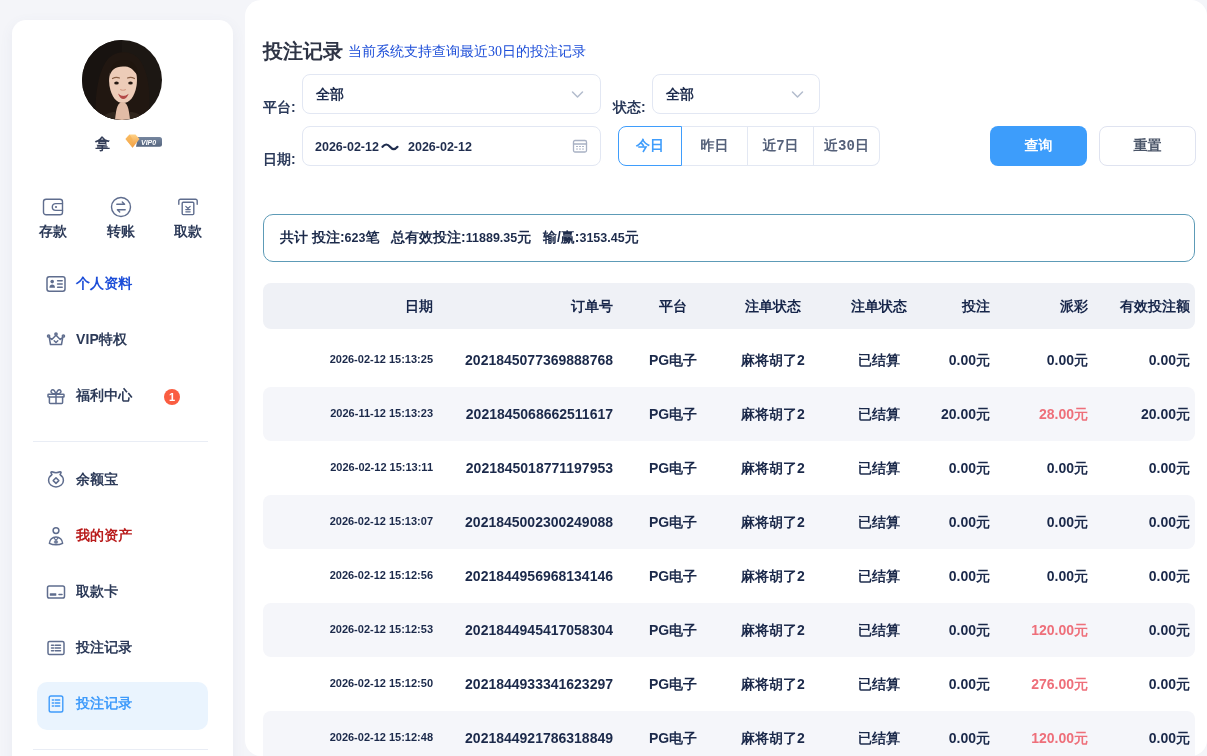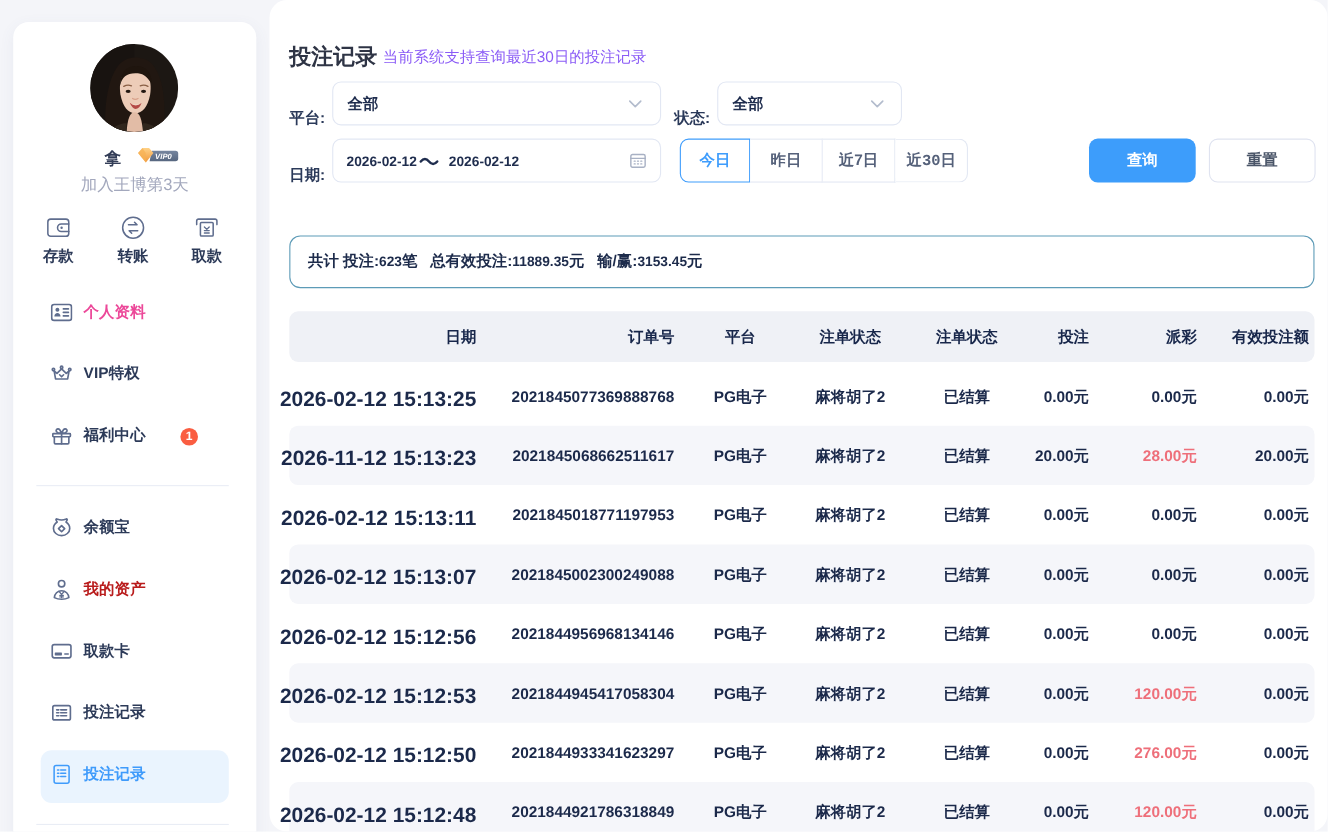--- a/index.html
+++ b/index.html
@@ -19,21 +19,21 @@
 .trio .tl { display:block; margin-top:1px; font-size:14px; color:#2c3a58; font-weight:600; }
 .mi { position:absolute; left:34px; height:22px; display:flex; align-items:center; }
 .micon { width:20px; height:20px; margin-right:10px; flex:none; }
 .mtext { font-size:14px; font-weight:600; letter-spacing:0.1px; }
 .mbadge { position:absolute; left:152px; top:369px; width:16px; height:16px; border-radius:50%; background:#fa5d41; color:#fff; font-size:11px; font-weight:bold; text-align:center; line-height:16px; }
 .mdivider { position:absolute; left:21px; width:175px; height:1px; background:#e9edf5; }
 .mactive { position:absolute; left:25px; top:662px; width:171px; height:48px; background:#eaf4fe; border-radius:10px; }
 
 
 .title { position:absolute; left:263px; top:38px; font-size:20px; font-weight:bold; color:#2e3445; }
-.subtitle { position:absolute; left:348px; top:43px; font-size:14px; color:#8b5cf6; }
+.subtitle { position:absolute; left:348px; top:43px; font-size:14px; color:#1d4ed8;font-family:Liberation Serif, serif; }
 .flabel { position:absolute; font-size:14px; font-weight:600; color:#2b3a5a;margin-top:12px; }
 .box { position:absolute; height:40px; border:1px solid #e2e7f3; border-radius:8px; background:#fff; }
 .boxtext { position:absolute; font-size:14px; font-weight:600; color:#1f2d4e; }
 .chev { position:absolute; width:17px; height:17px; color:#b3bccd; stroke-width:1.5; }
 .grp { position:absolute; top:126px; height:40px; display:flex; }
 .gbtn { width:66px; height:40px; border:1px solid #e3e8f3; border-left:none; font-size:14px; font-weight:600; color:#55617a; display:flex; align-items:center; justify-content:center; background:#fff; }
 .gbtn.first { width:64px; border:1px solid #3f9dfc; border-radius:8px 0 0 8px; color:#3f9dfc; }
 .gbtn.last { border-radius:0 8px 8px 0;font-family:Liberation Mono, monospace; }
 .btn { position:absolute; top:126px; height:40px; width:97px; border-radius:8px; font-size:14px; font-weight:600; display:flex; align-items:center; justify-content:center; }
 .btn.primary { left:990px; background:#3d9dfb; color:#fff; }
@@ -44,21 +44,21 @@
 .summary { position:absolute; left:263px; top:214px; width:932px; height:48px; border:1px solid #5d9bb7; border-radius:10px; display:flex; align-items:center; font-size:14px; font-weight:600; color:#1d2b4b; }
 
 
 .thead { position:absolute; left:263px; top:283px; width:932px; height:46px; background:#eff1f6; border-radius:8px; }
 .thead .c { font-weight:bold; color:#17264a; top:15px; }
 .row { position:absolute; left:263px; width:932px; height:54px; }
 .row.even { background:#f5f6fa; border-radius:8px; }
 .row .c { top:19px; font-weight:600; color:#1b294a; }
 .c { position:absolute; font-size:14px; white-space:nowrap; }
 .c.m { transform:translateX(-50%); }
-.c.dt { font-size:19px; top:20px; }
+.c.dt { font-size:11px; top:20px; }
 </style>
 </head>
 <body>
 <div class="main"></div>
 <div class="side">
 
   <svg class="avatar" width="80" height="80" viewBox="0 0 80 80">
     <defs>
         <clipPath id="av">
           <circle cx="40" cy="40" r="40"></circle>
@@ -94,21 +94,20 @@
       <linearGradient id="gm" x1="0" y1="0" x2="0" y2="1">
         <stop offset="0" stop-color="#ffd287"></stop>
           <stop offset="1" stop-color="#f0973a"></stop>
       </linearGradient>
     </defs>
     <path d="M24 4 h21.5 a2.5 2.5 0 012.5 2.5 v4.7 a2.5 2.5 0 01-2.5 2.5 H22 z" fill="url(#bn)" stroke="none"></path>
     <path d="M15.5 1.5 L21.5 1.5 L25.5 6 L18.6 14.8 L11.5 6 Z" fill="url(#gm)" stroke="none"></path>
     <path d="M15.5 1.5 L18.5 6 L18.6 14.8 L11.5 6 Z" fill="#f7b053" stroke="none" opacity="0.7"></path>
     <text x="27" y="11.6" font-size="7" font-style="italic" font-weight="bold" fill="#fff" stroke="none" font-family="Liberation Sans">VIP0</text>
   </svg>
-  <div class="joined">加入王博第3天</div>
 
   <div class="trio" style="left:10px">
     <svg viewBox="0 0 22 22">
         <rect x="1.5" y="3.2" width="19" height="15.6" rx="2.6"></rect>
         <path d="M20.5 7.6h-6.8a3.4 3.4 0 000 6.8h6.8"></path>
         <circle cx="14" cy="11" r="1.1" fill="currentColor" stroke="none"></circle>
       </svg>
     <span class="tl">存款</span>
   </div>
   <div class="trio" style="left:78px">
@@ -126,21 +125,21 @@
       </svg>
     <span class="tl">取款</span>
   </div>
   <div class="mi" style="top:253px">
       <svg class="micon" viewBox="0 0 20 20" style="color:#5f6d8e;stroke-width:1.5">
         <rect x="1" y="2.8" width="18" height="14.4" rx="2.2"></rect>
         <circle cx="6.2" cy="7.6" r="1.8" fill="currentColor" stroke="none"></circle>
         <path d="M3.4 13.8c0-2 1.3-3.2 2.8-3.2s2.8 1.2 2.8 3.2z" fill="currentColor" stroke="none"></path>
         <path d="M11.6 6.8h4.6M11.6 10h4.6M11.6 13.2h4.6"></path>
       </svg>
-      <span class="mtext" style="color:#ec4899">个人资料</span>
+      <span class="mtext" style="color:#1d4ed8">个人资料</span>
     </div>
 <div class="mi" style="top:309px">
       <svg class="micon" viewBox="0 0 20 20" style="color:#5f6d8e;stroke-width:1.5">
         <path d="M3.2 7.2l2.6 2.3 4.2-4.2 4.2 4.2 2.6-2.3-1.3 7.3H4.5z"></path>
         <circle cx="2.6" cy="6" r="1.1"></circle>
         <circle cx="17.4" cy="6" r="1.1"></circle>
         <circle cx="10" cy="4" r="1.1"></circle>
         <path d="M8.2 10.7l1.8 1.8 1.8-1.8"></path>
       </svg>
       <span class="mtext" style="color:#2c3a58">VIP特权</span>

